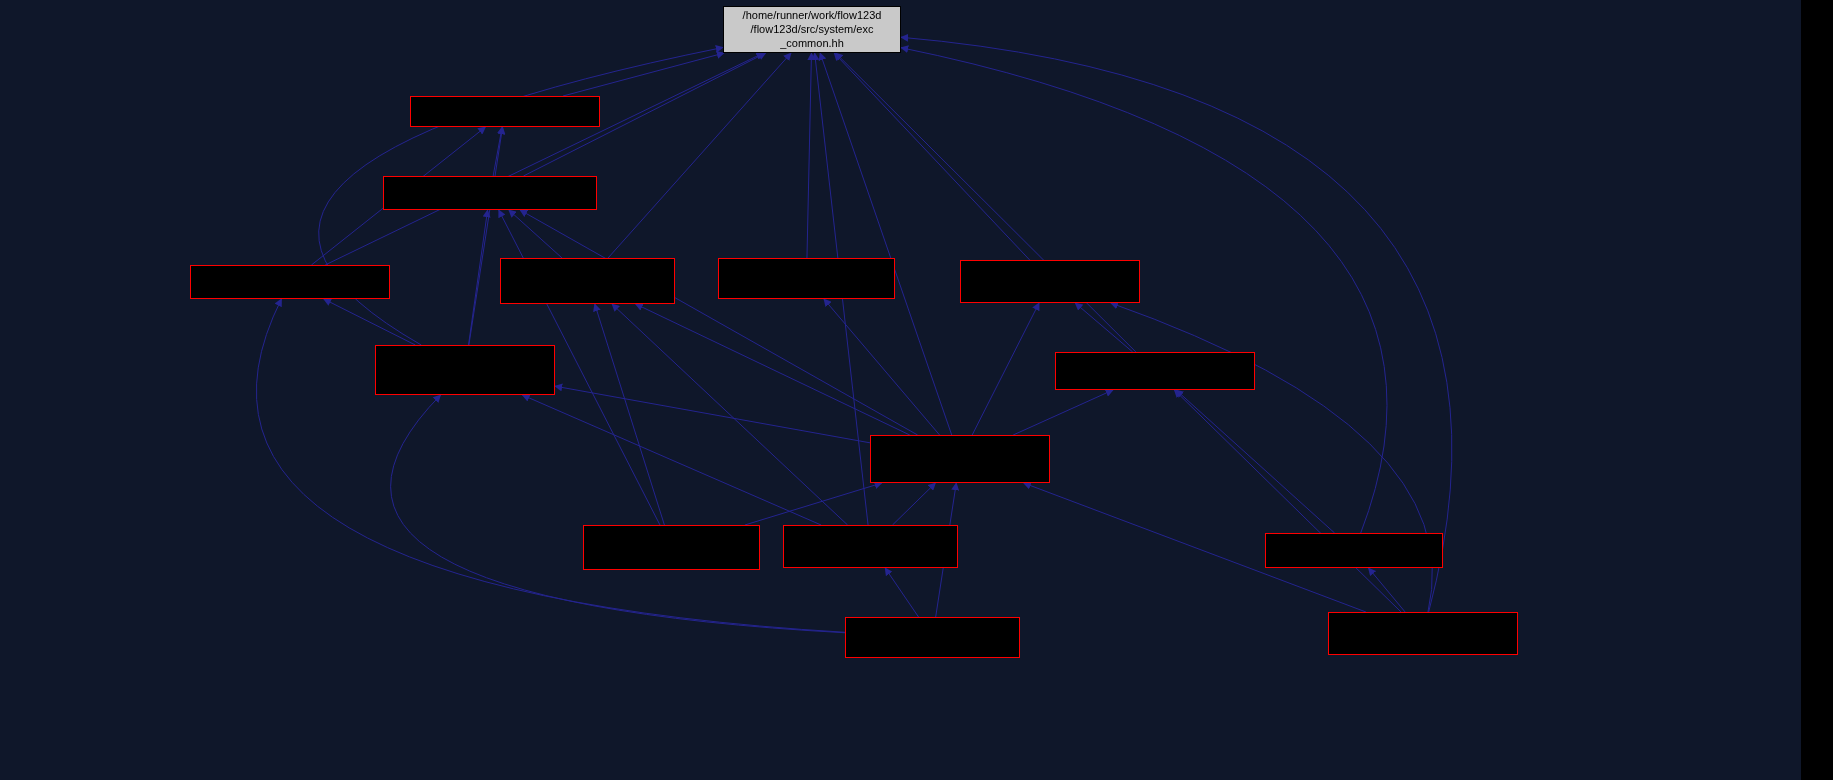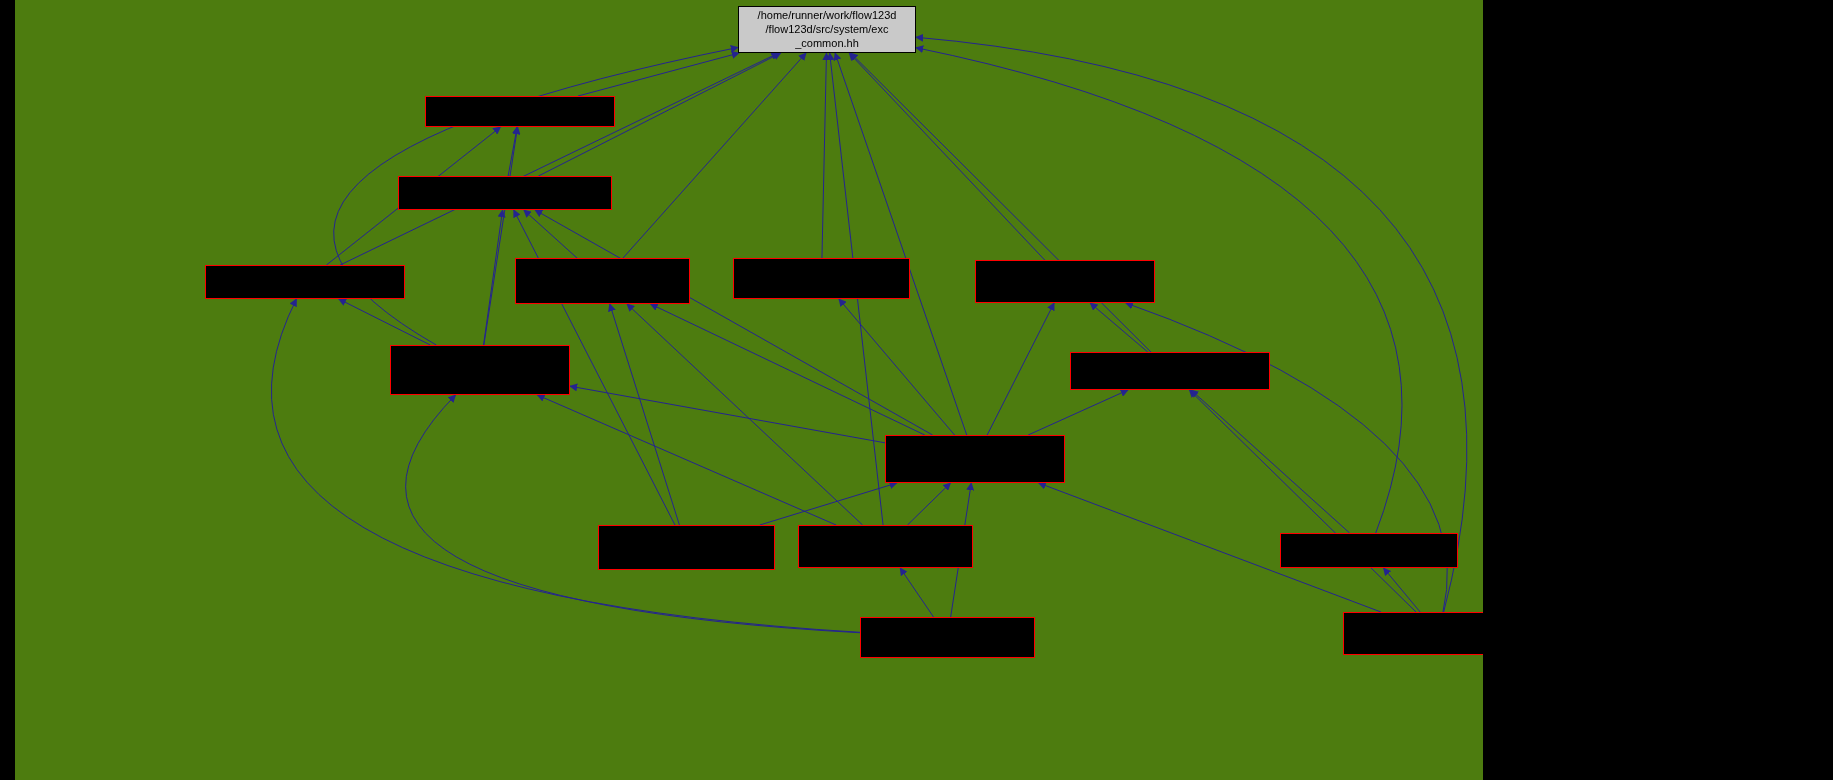--- a/index.html
+++ b/index.html
@@ -2,26 +2,25 @@
 <html><head>
 <meta charset="utf-8">
 <style>
   html, body {
     margin: 0;
     padding: 0;
     background: #000;
   }
   .canvas {
     position: relative;
-    width: 1468px;
+    width: 1801px;
     height: 780px;
-    background: #4d7c0f;
+    background: #0f172a;
     overflow: hidden;
     font-family: "Liberation Sans", sans-serif;
-    margin-left: 15px;
   }
   .canvas svg {
     position: absolute;
     left: 0;
     top: 0;
     width: 1833px;
     height: 780px;
   }
   .gnode {
     position: absolute;

